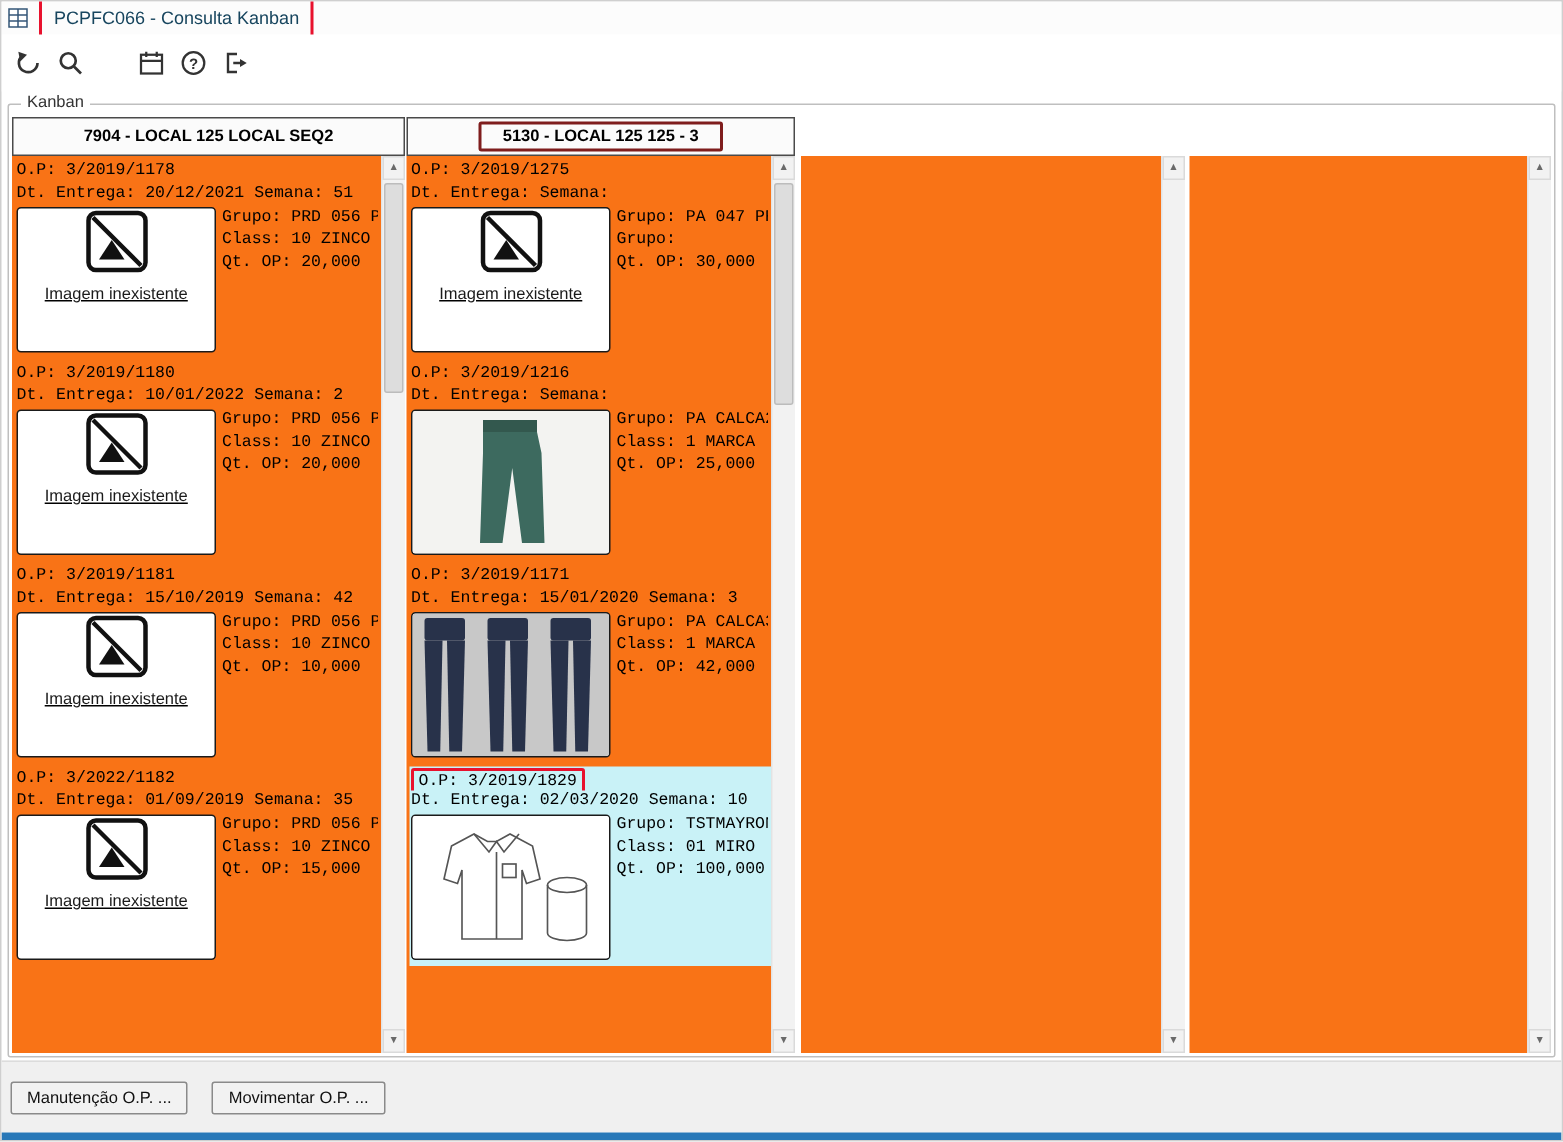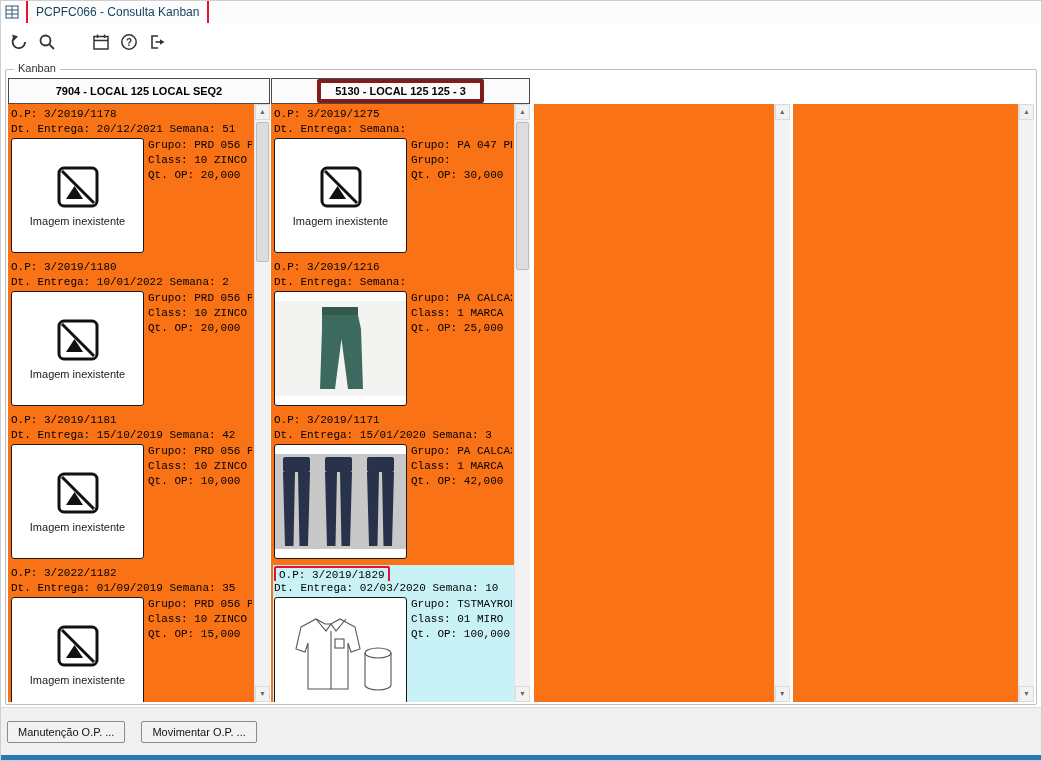--- a/index.html
+++ b/index.html
@@ -52,21 +52,21 @@
   .column:nth-child(3){ width:262px; margin-left:4px; }
   .column:nth-child(4){ width:247px; margin-left:3px; }
 
   .col-header {
     height:26px; flex:0 0 26px; border:1px solid #4a4a4a; background:#fbfbfb;
     display:flex; align-items:center; justify-content:center;
     font-size:11px; font-weight:bold; color:#000;
   }
   .col-header-empty { height:26px; flex:0 0 26px; }
   .hdr-text { padding:1px 6px; }
-  .hdr-text.annotated { border:4px solid #7f1d1d; border-radius:2px; padding:2px 14px; }
+  .hdr-text.annotated { border:2px solid #7f1d1d; border-radius:2px; padding:2px 14px; }
 
   .col-body { flex:1 1 auto; display:flex; min-height:0; }
   .col-content { flex:1 1 auto; overflow:hidden; background:#f97316; padding:2px 0 0 2px; }
 
   
   .vscroll { width:16px; flex:0 0 16px; display:flex; flex-direction:column; background:#f2f2f2; border-left:1px solid #e3e3e3; }
   .vs-btn {
     height:16px; flex:0 0 16px; background:#f2f2f2; border:1px solid #dadada;
     color:#6a6a6a; font-size:7px; line-height:14px; text-align:center; cursor:default;
   }
@@ -77,23 +77,23 @@
   .card {
     font-family:"Liberation Mono","DejaVu Sans Mono",monospace;
     font-size:11px; color:#000; padding:1px 2px 4px 1px; margin-bottom:2px;
   }
   .card.selected { background:#c9f2f7; }
   .card-line { height:15px; line-height:15px; white-space:nowrap; overflow:hidden; }
   .op-wrap { display:inline-block; }
   .op-wrap.red-annot { border:2px solid #e8112d; border-radius:2px; padding:0 3px; line-height:14px; }
   .card-row { display:flex; margin-top:1px; }
   .img-box {
-    width:133px; height:115px; flex:0 0 133px; border:1px solid #1a1a1a; border-radius:3px;
+    width:133px; height:97px; flex:0 0 133px; border:1px solid #1a1a1a; border-radius:3px;
     background:#fff; display:flex; flex-direction:column; align-items:center;
-    justify-content:center; overflow:hidden;
+    overflow:hidden;text-decoration:underline;
   }
   .img-missing-text { font-family:"Liberation Sans",sans-serif; font-size:11px; color:#1a1a1a; margin-top:3px; }
   .card-info { padding-left:4px; overflow:hidden; }
 
   
   .bottombar {
     height:48px; flex:0 0 48px; background:#f0f0f0; border-top:1px solid #dcdcdc;
     display:flex; align-items:center; padding-left:6px;
   }
   .btn {

